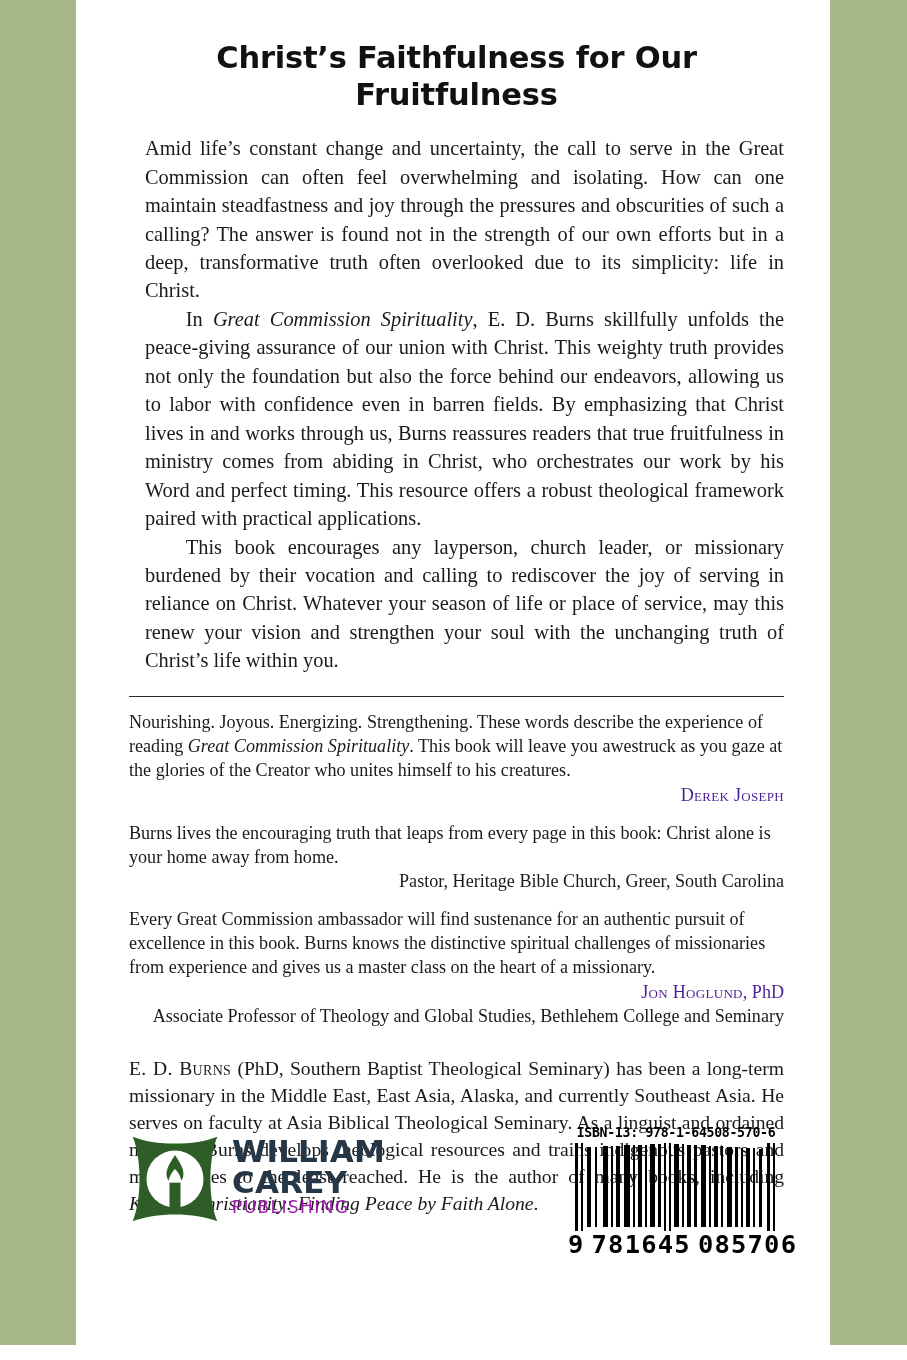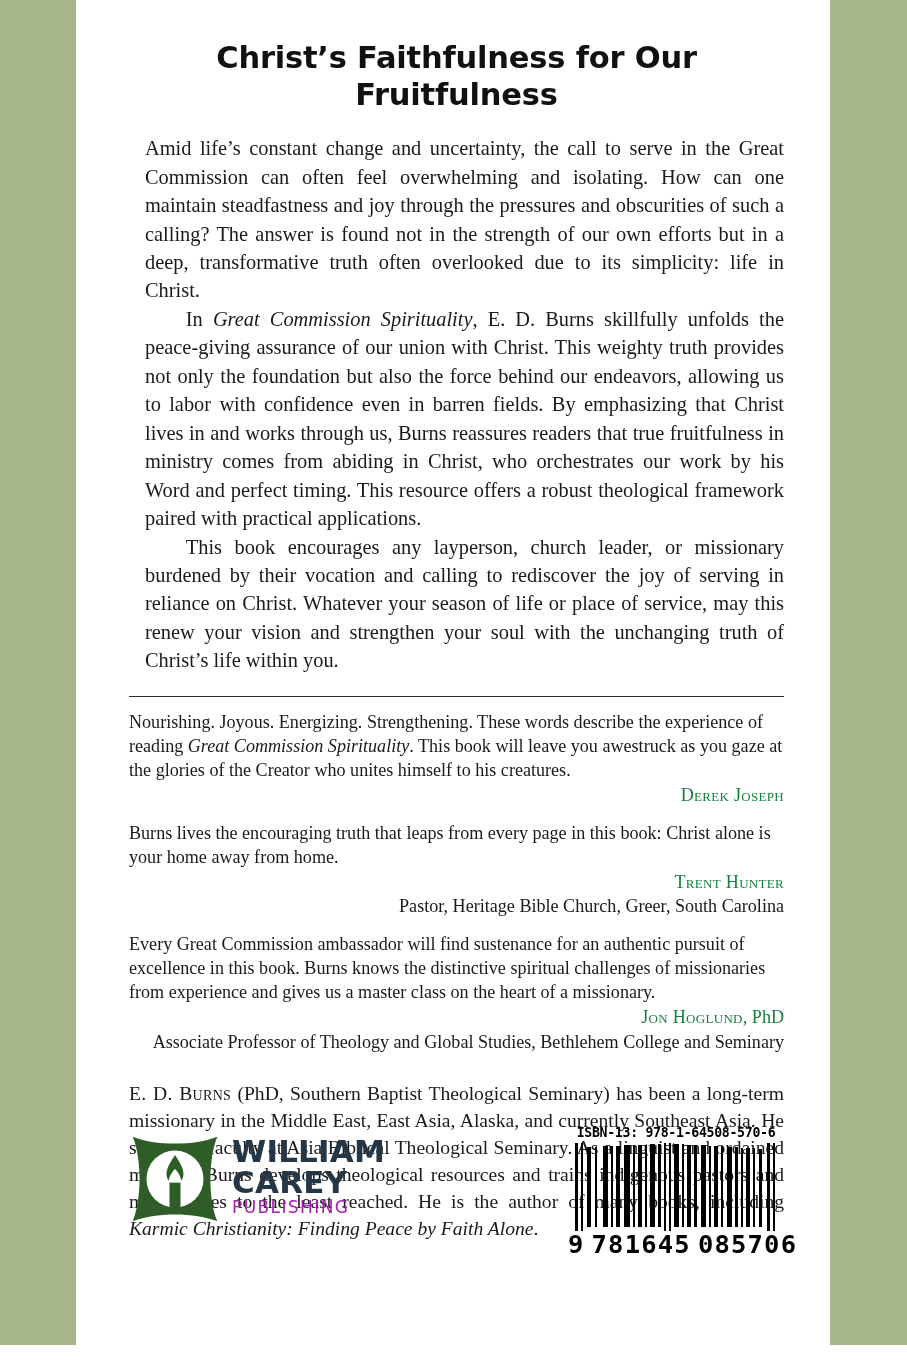--- a/index.html
+++ b/index.html
@@ -98,21 +98,21 @@
     font-size: 18.1px;
     line-height: 1.33;
     color: #1a1a1a;
     text-align: left;
     margin: 0;
   }
   .endorsement .quote em { font-style: italic; }
   .endorsement .name {
     font-size: 18.1px;
     line-height: 1.33;
-    color: #15803d;
+    color: #4c1d95;
     text-align: right;
     margin: 1px 0 0 0;
     font-variant: small-caps;
     letter-spacing: 0.3px;
   }
   .endorsement .name .suffix {
     font-variant: normal;
     letter-spacing: 0;
   }
   .endorsement .role {
@@ -256,21 +256,20 @@
 
       <div class="endorsements">
 
         <div class="endorsement">
           <p class="quote"><span>Nourishing. Joyous. Energizing. Strengthening. These words describe the experience of reading </span><em>Great Commission Spirituality</em><span>. This book will leave you awestruck as you gaze at the glories of the Creator who unites himself to his creatures.</span></p>
           <p class="name"><span>Derek Joseph</span><span class="suffix"></span></p>
         </div>
 
         <div class="endorsement">
           <p class="quote"><span>Burns lives the encouraging truth that leaps from every page in this book: Christ alone is your home away from home.</span><em></em><span></span></p>
-          <p class="name"><span>Trent Hunter</span><span class="suffix"></span></p>
           <p class="role">Pastor, Heritage Bible Church, Greer, South Carolina</p>
         </div>
 
         <div class="endorsement">
           <p class="quote"><span>Every Great Commission ambassador will find sustenance for an authentic pursuit of excellence in this book. Burns knows the distinctive spiritual challenges of missionaries from experience and gives us a master class on the heart of a missionary.</span><em></em><span></span></p>
           <p class="name"><span>Jon Hoglund</span><span class="suffix">, PhD</span></p>
           <p class="role">Associate Professor of Theology and Global Studies, Bethlehem College and Seminary</p>
         </div>
 
       </div>

